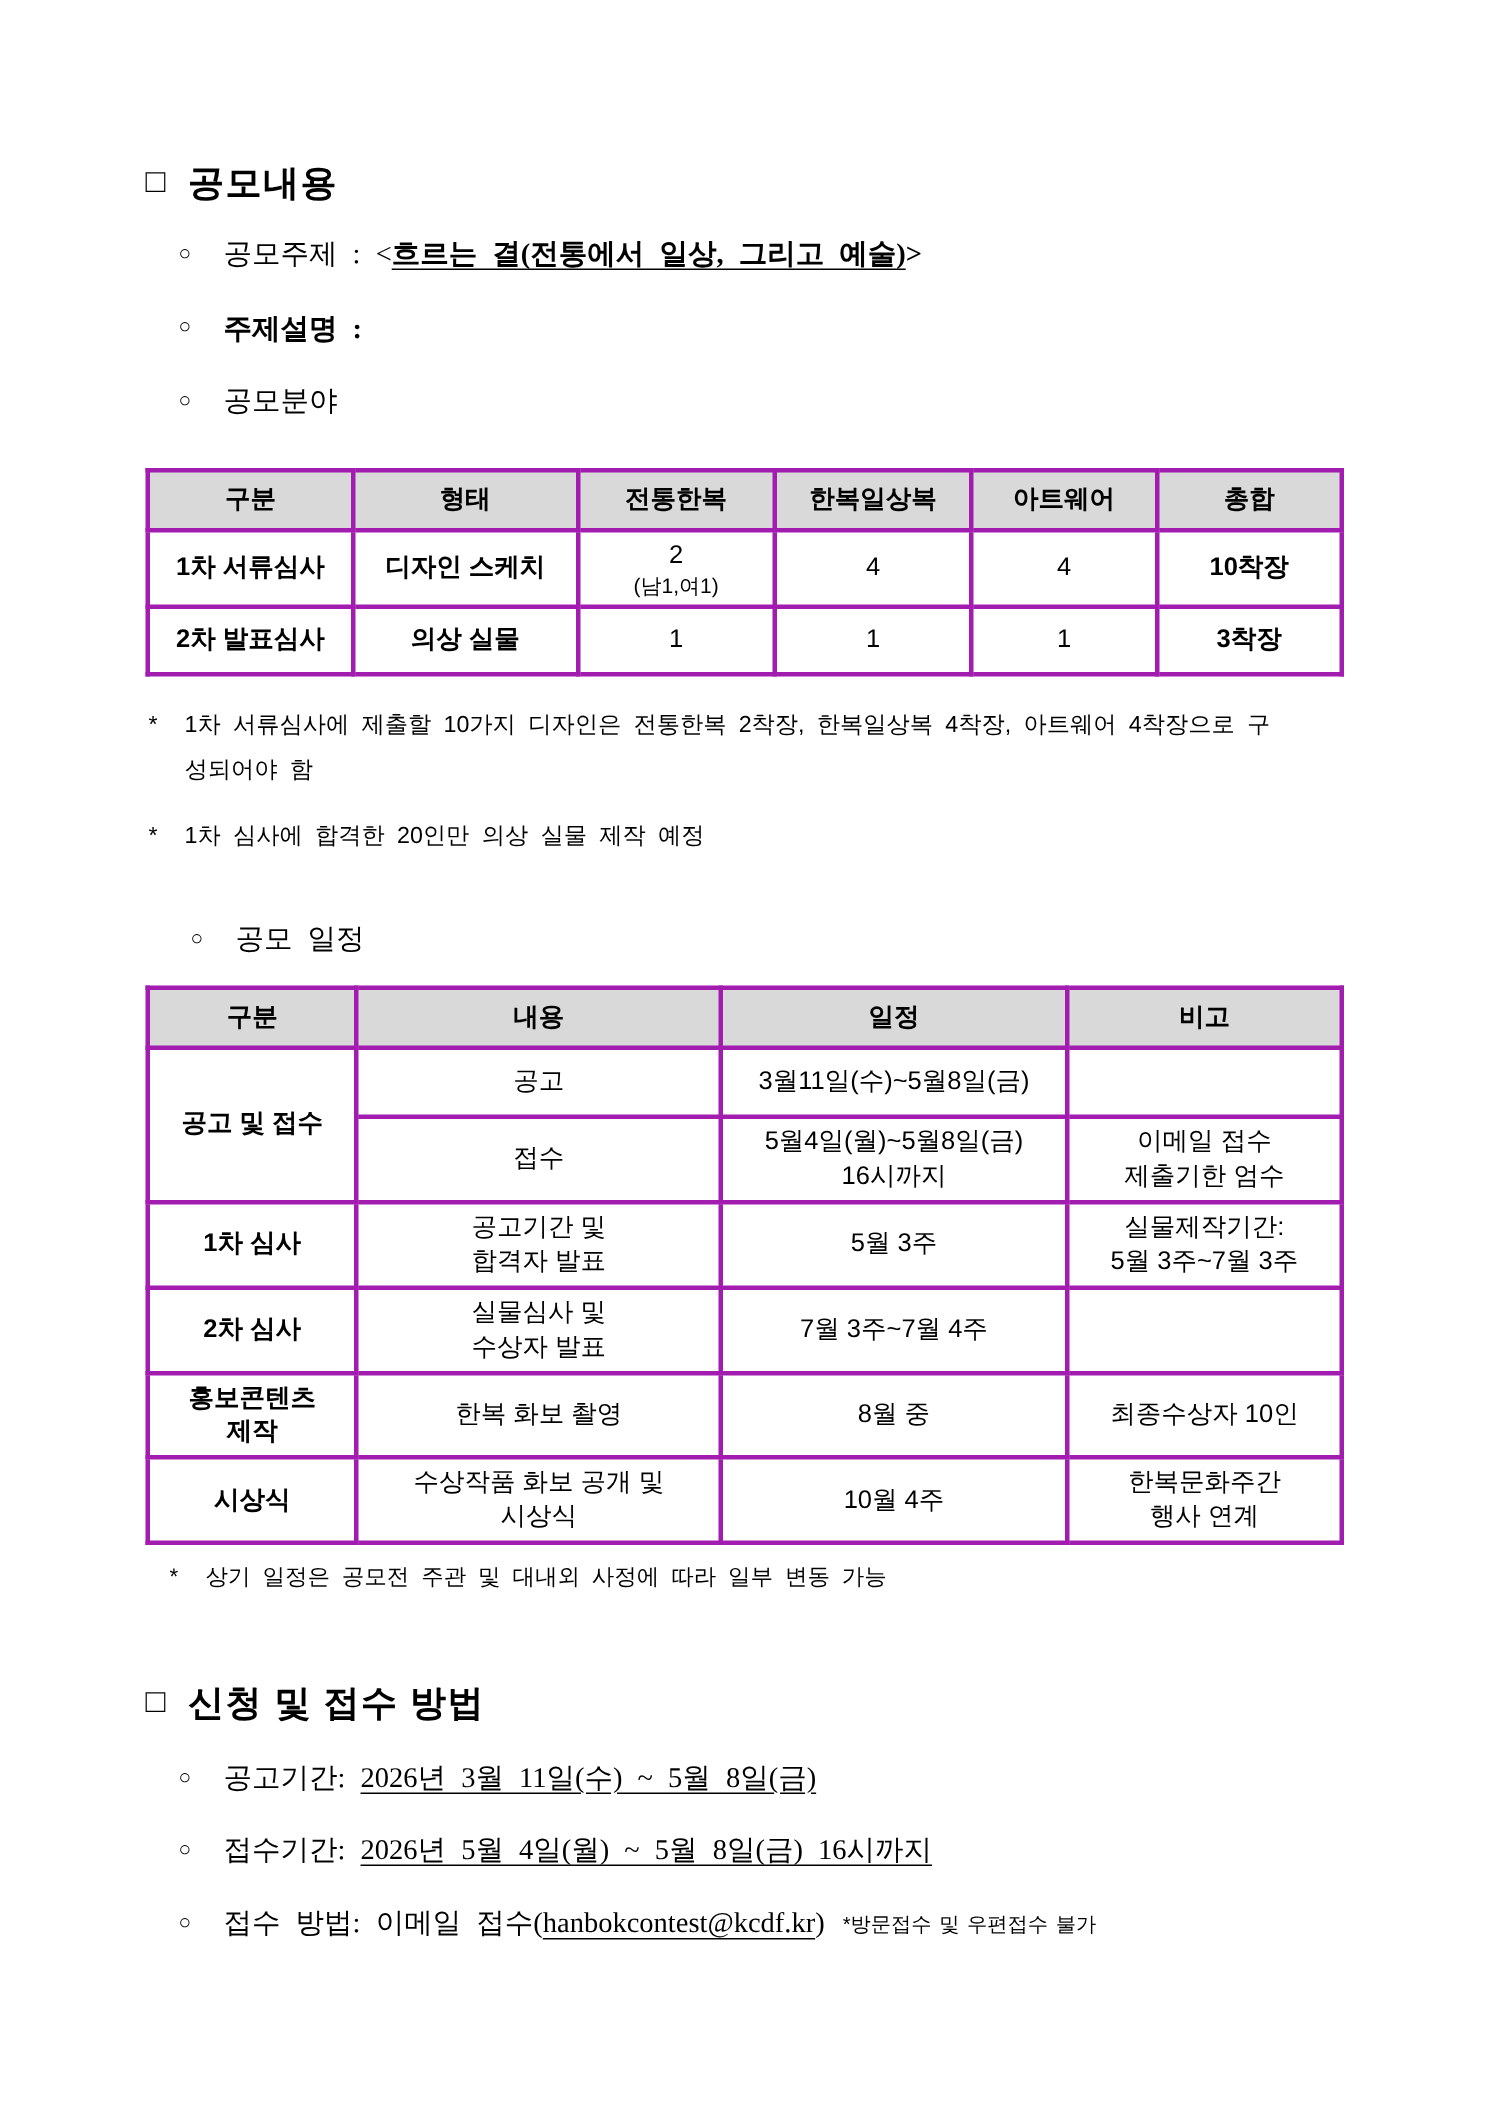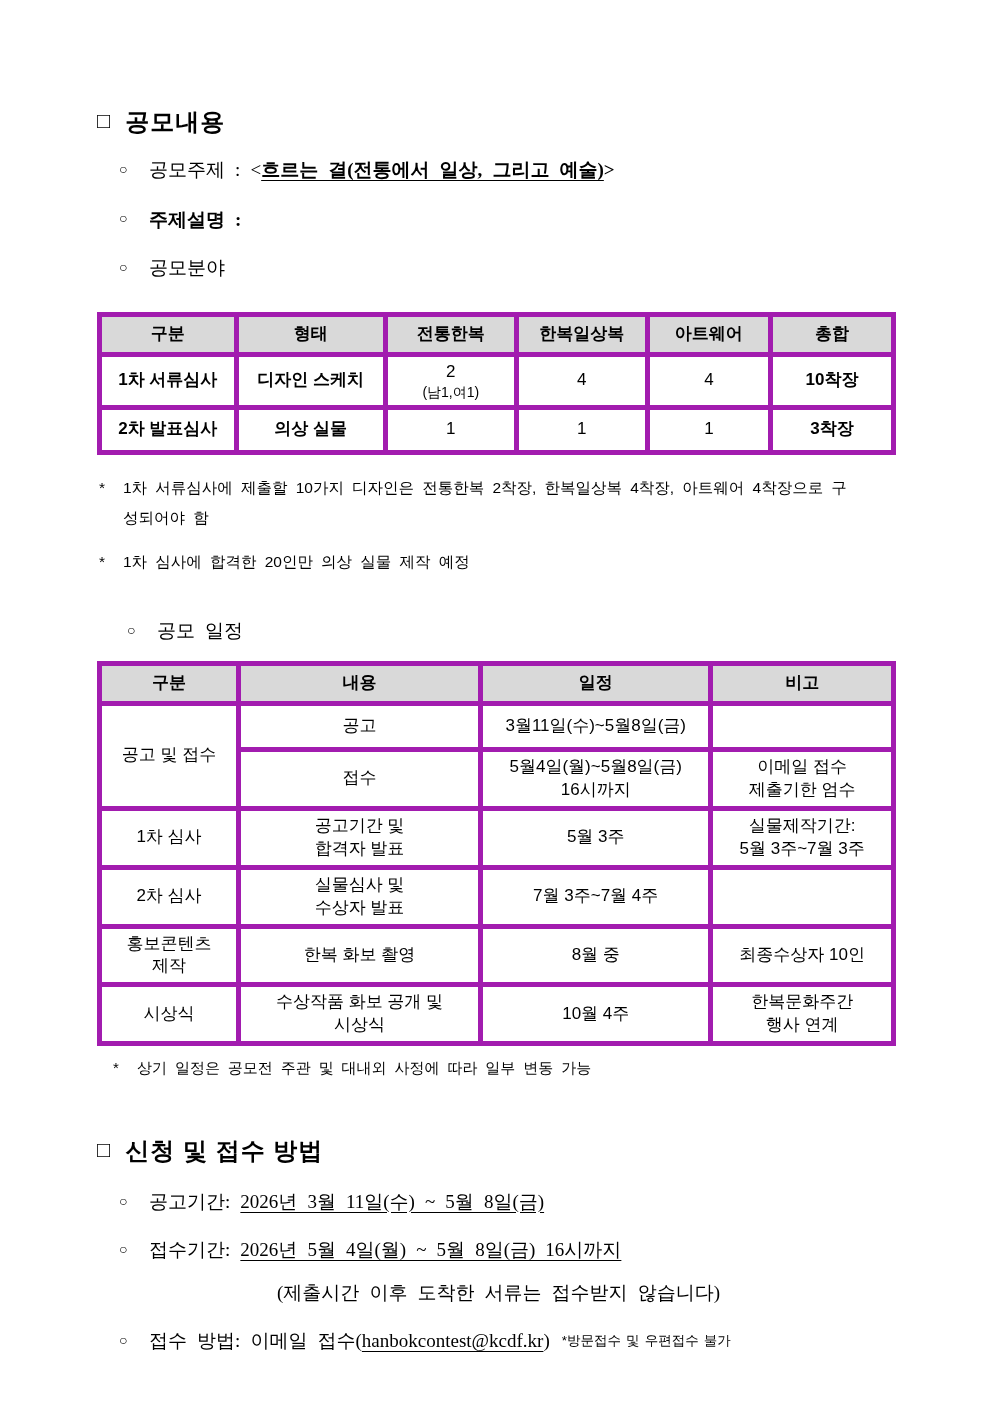--- a/index.html
+++ b/index.html
@@ -50,28 +50,28 @@
   table {
     border-collapse: collapse;
     width: 100%;
     table-layout: fixed;
     font-family: "Liberation Sans", "DejaVu Sans", sans-serif;
     font-size: 17px;
     text-align: center;
   }
   table.t1 { margin-top: 30px; border: 2px solid #000; }
   table.t2 { margin-top: 16px; border: 2px solid #000; }
-  th, td { border: 5px solid #a21caf; padding: 4px 14px; vertical-align: middle; white-space: pre-line; line-height: 1.35; }
+  th, td { border: 3px solid #a21caf; padding: 4px 14px; vertical-align: middle; white-space: pre-line; line-height: 1.35; }
   th { background: #d9d9d9; font-weight: bold; height: 40px; }
   .t1 td { height: 45px; }
   .t1 tr.r1 td { height: 50px; }
   .t1 td.c-bold { font-weight: bold; }
   .t1 .sub { font-size: 14px; display: block; line-height: 1.2; }
   .t2 td { height: 46px; }
-  .t2 td.rowlabel { font-weight: normal; text-align: center; }
+  .t2 td.rowlabel { font-weight: bold; text-align: center; }
   .t2 tr.tall td { height: 48px; }
 
   
   .note {
     font-family: "Liberation Sans", "DejaVu Sans", sans-serif;
     font-size: 15.5px; line-height: 1.95;
     display: flex; margin-left: 2px; margin-top: 14px;
     word-spacing: 0.25em;
   }
   .note .ast { width: 24px; flex: 0 0 24px; }
@@ -247,21 +247,20 @@
     <span class="lbl">공고기간:</span>
     <span class="val">&nbsp;<span class="u">2026년 3월 11일(수) ~ 5월 8일(금)</span></span>
   </div>
 
   <div class="bullet-line">
     <span class="mark">○</span>
     <span class="lbl">접수기간:</span>
     <span class="val">&nbsp;<span class="u">2026년 5월 4일(월) ~ 5월 8일(금) 16시까지</span></span>
   </div>
 
-  <div class="paren-note">(제출시간 이후 도착한 서류는 접수받지 않습니다)</div>
 
   <div class="bullet-line method-line">
     <span class="mark">○</span>
     <span class="lbl">접수 방법:</span>
     <span class="val">&nbsp;<span>이메일 접수(</span><span class="u email">hanbokcontest@kcdf.kr</span><span>)</span></span>
     <span class="small-warn">*방문접수 및 우편접수 불가</span>
   </div>
 
 </div>
 

